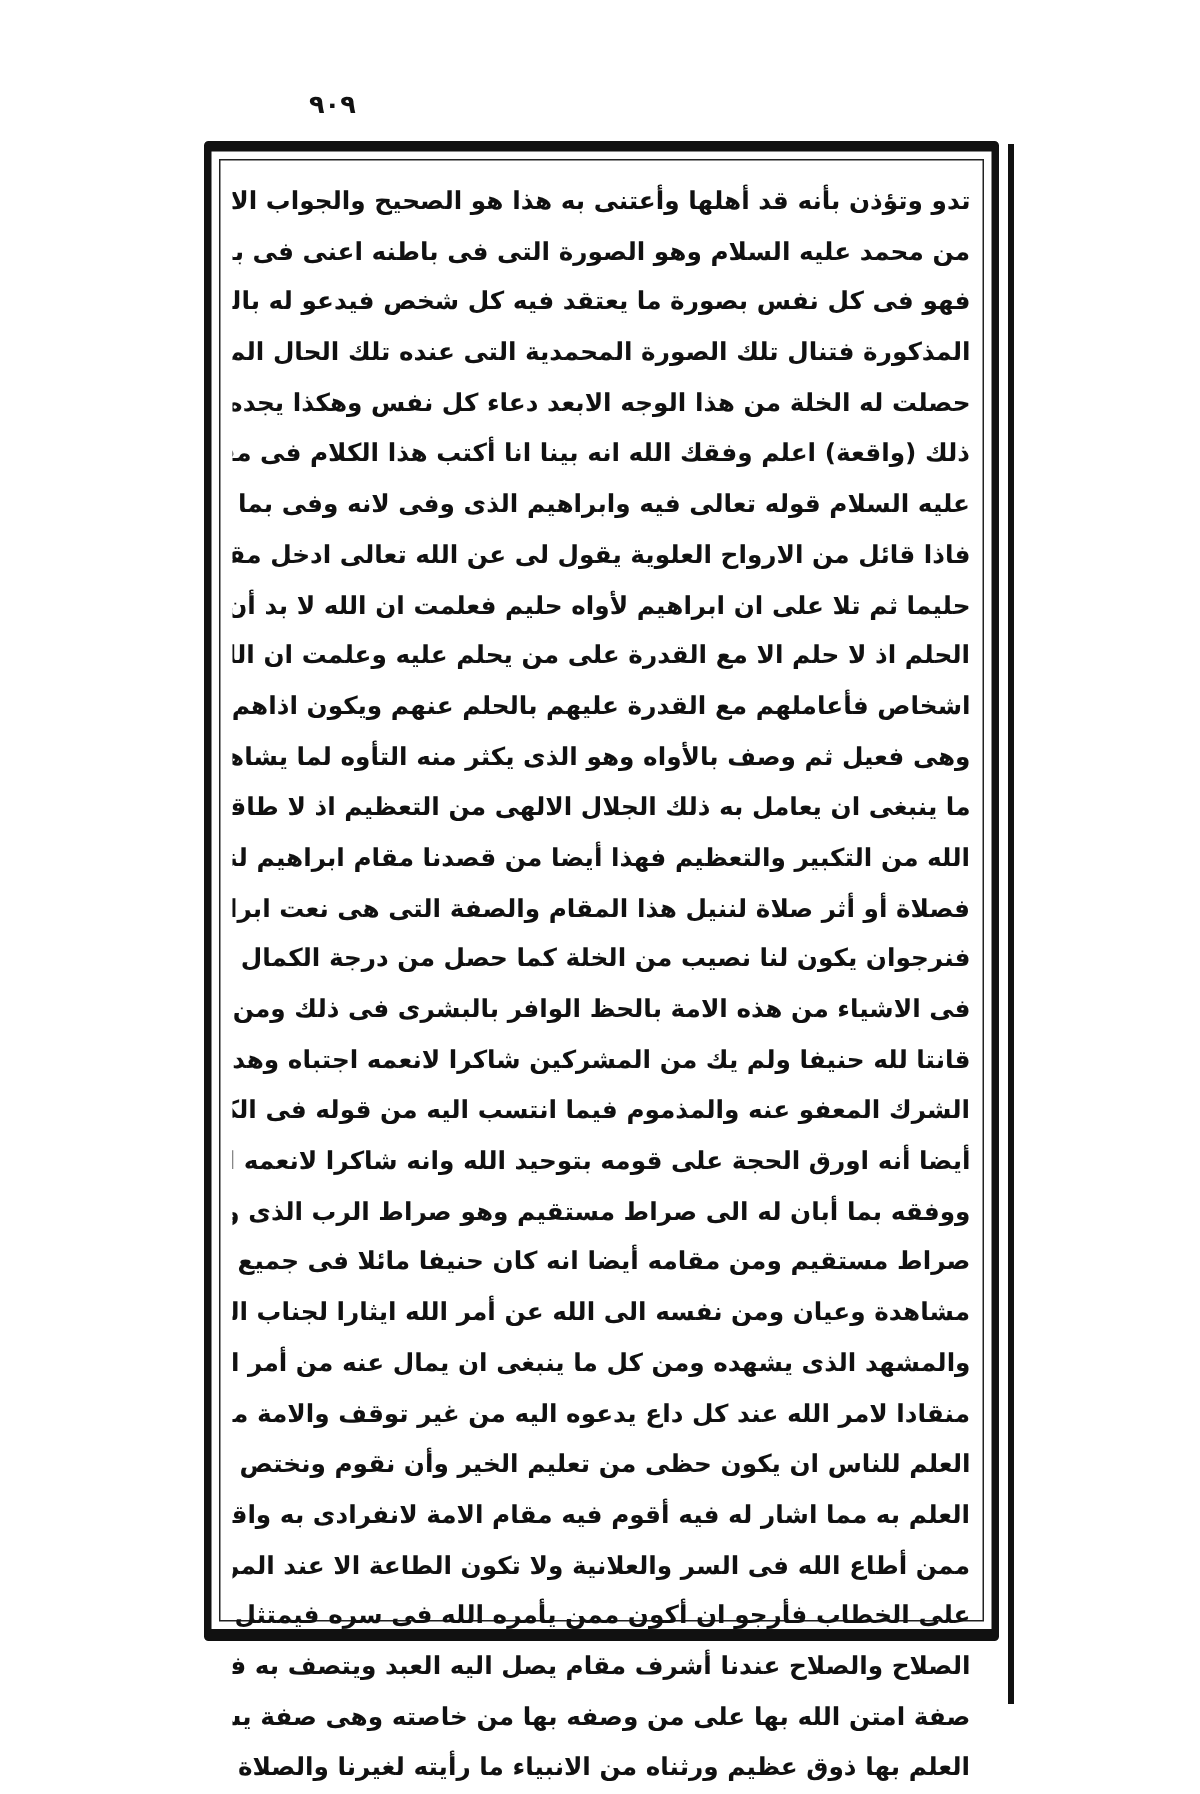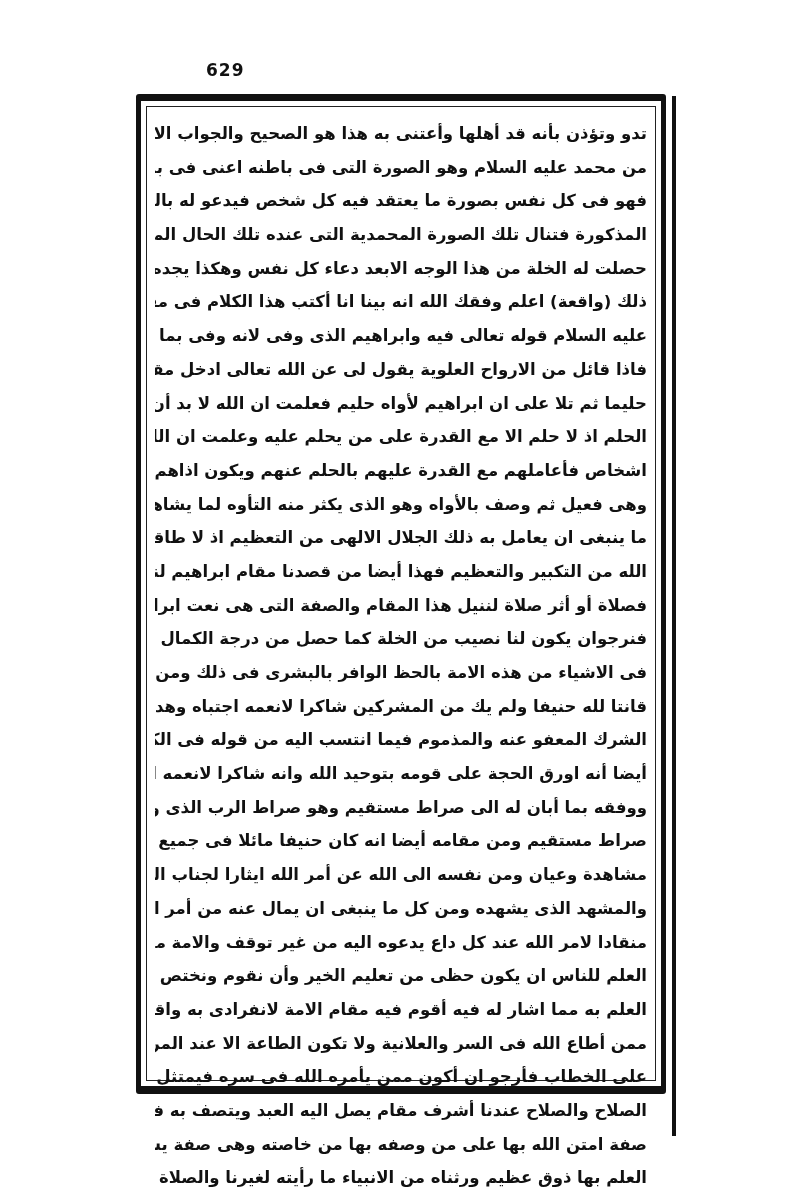--- a/index.html
+++ b/index.html
@@ -75,21 +75,21 @@
       white-space: nowrap;
       overflow: hidden;
       text-align: justify;
       text-align-last: justify;
       color: #111111;
     }
   </style>
 </head>
 <body>
 
-<div class="page-number">629</div>
+<div class="page-number">٩٠٩</div>
 
 <div class="right-rule"></div>
 
 <div class="frame-outer">
   <div class="frame-inner">
     <div class="text-block">
       <span class="line">تدو وتؤذن بأنه قد أهلها وأعتنى به هذا هو الصحيح والجواب الاول ان لكل نفس منا حظا</span>
       <span class="line">من محمد عليه السلام وهو الصورة التى فى باطنه اعنى فى باطن كل انسان منه صلى الله عليه وسلم</span>
       <span class="line">فهو فى كل نفس بصورة ما يعتقد فيه كل شخص فيدعو له بالصلاة عليه صلى الله عليه وسلم</span>
       <span class="line">المذكورة فتنال تلك الصورة المحمدية التى عنده تلك الحال المدعو بها بدعائه والصلاة عليه فى</span>

